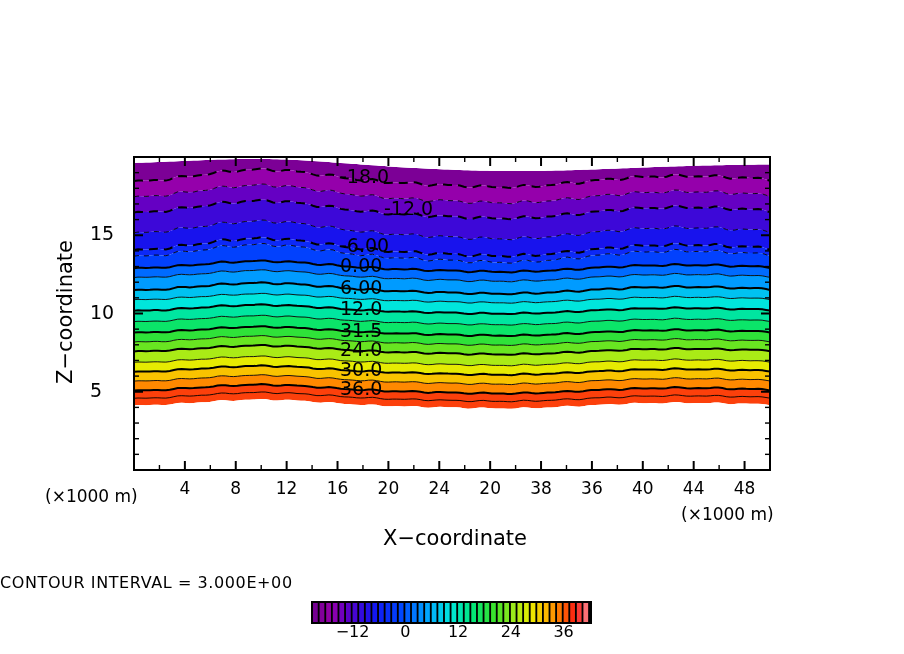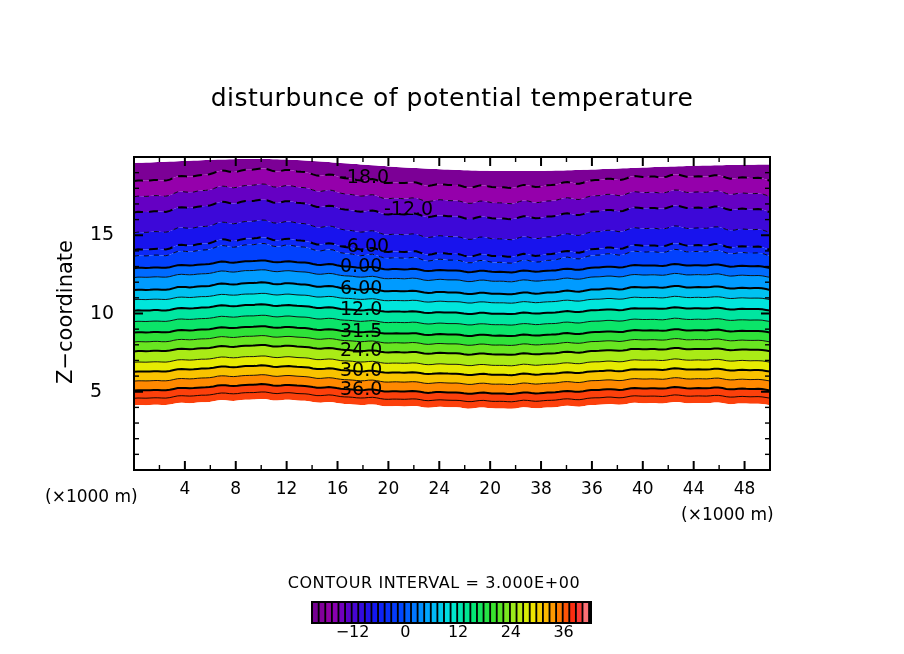--- a/index.html
+++ b/index.html
@@ -6,35 +6,35 @@
   body{width:904px;height:654px;overflow:hidden;
        font-family:"DejaVu Sans","Liberation Sans",sans-serif;color:#000;}
   #root{position:relative;width:904px;height:654px;background:#fff;}
   .lbl{position:absolute;white-space:nowrap;}
   #title{left:0;top:83px;width:904px;text-align:center;font-size:25px;letter-spacing:.5px;}
   #ylabel{left:-35px;top:300px;width:200px;text-align:center;font-size:21px;
           transform:rotate(-90deg);transform-origin:50% 50%;}
   #xlabel{left:305px;top:526px;width:300px;text-align:center;font-size:21px;}
   #unit-left{left:45px;top:486px;font-size:17px;}
   #unit-right{left:681px;top:504px;font-size:17px;}
-  #ci{left:0;top:573px;width:868px;text-align:center;font-size:16px;letter-spacing:.6px;}
+  #ci{left:0;top:573px;width:868px;font-size:16px;letter-spacing:.6px;}
   .tickx{position:absolute;font-size:17px;text-align:center;width:40px;top:478px;}
   .ticky{position:absolute;font-size:19px;text-align:left;width:40px;left:90px;}
   .cbtick{position:absolute;font-size:16px;text-align:center;width:40px;top:622px;}
   svg{position:absolute;left:0;top:0;}
 </style>
 </head>
 <body>
 
 <div id="root">
 
-  <div class="lbl" id="title">disturbunce of potential temperature</div>
 
   <div class="lbl" id="ylabel">Z−coordinate</div>
 
+  <div class="lbl" id="xlabel">X−coordinate</div>
 
   <div class="lbl" id="unit-left">(×1000 m)</div>
 
   <div class="lbl" id="unit-right">(×1000 m)</div>
 
   <div class="lbl" id="ci">CONTOUR INTERVAL = 3.000E+00</div>
 
   <svg id="plot" width="904" height="654">
     <defs>
       <clipPath id="boxclip">

